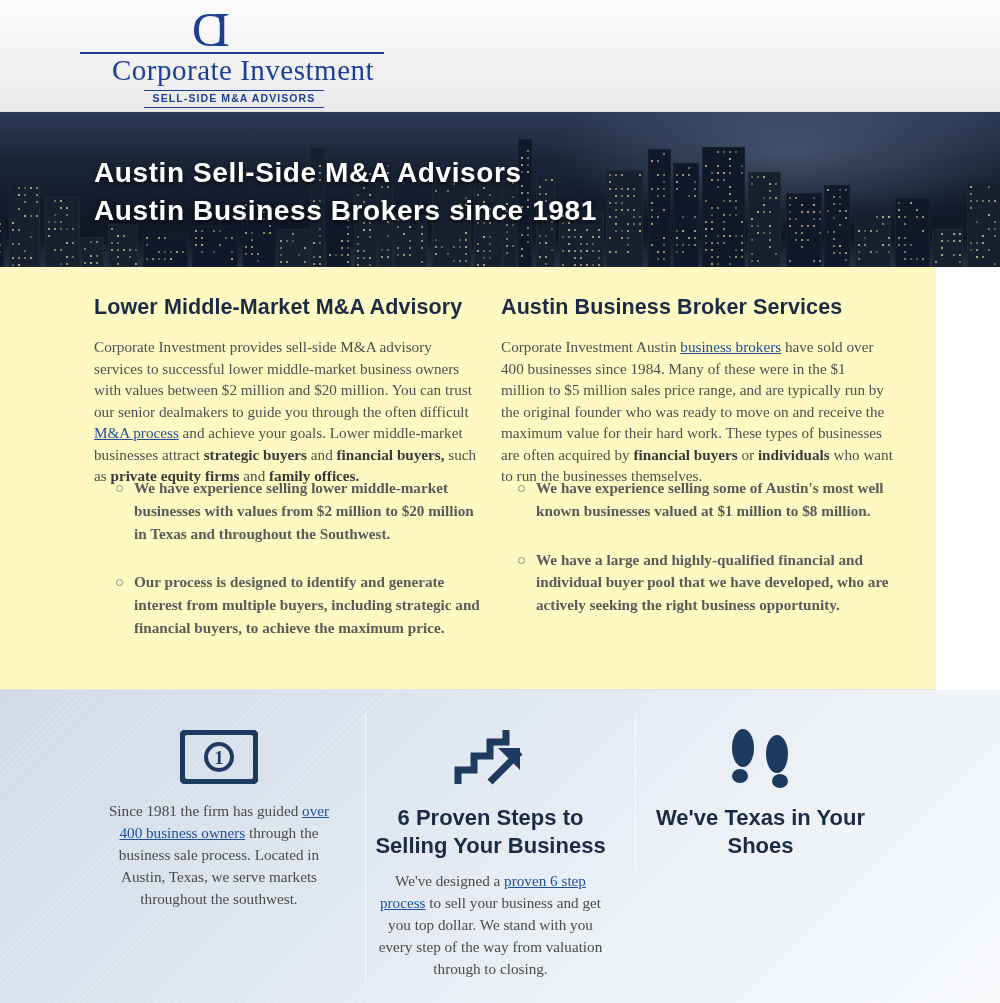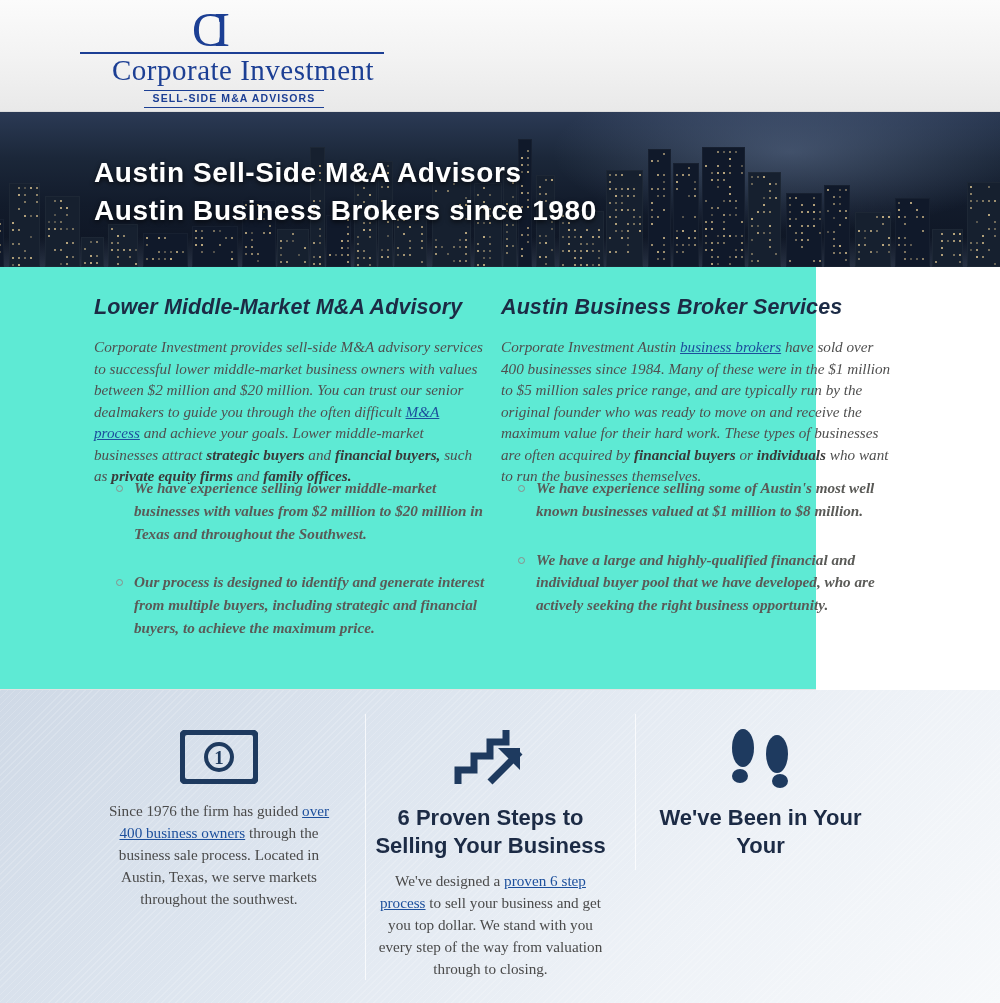--- a/index.html
+++ b/index.html
@@ -140,25 +140,24 @@
     font-weight: bold;
     color: #ffffff;
     letter-spacing: 0.6px;
     line-height: 1.36;
     text-shadow: 0 2px 5px rgba(0,0,0,0.75);
   }
 
   
   .mid {
     position: relative;
-    width: 816px;
+    width: 936px;
     height: 423px;
-    background: #5eead4;
+    background: #fef9c3;
     border-bottom: 1px solid #e3e3e3;
-    font-style: italic;
   }
   .col {
     position: absolute;
     top: 28px;
     width: 390px;
   }
   .col-left { left: 94px; }
   .col-right { left: 501px; width: 392px; }
   .col h2 {
     margin: 0 0 16px 0;
@@ -989,21 +988,21 @@
         <div class="win" style="left: 21px; top: 67px; opacity: 0.55;"></div>
         <div class="win" style="left: 27px; top: 18px; opacity: 0.78;"></div>
         <div class="win" style="left: 27px; top: 39px; opacity: 0.53;"></div>
         <div class="win" style="left: 27px; top: 46px; opacity: 0.45;"></div>
         <div class="win" style="left: 27px; top: 53px; opacity: 0.54;"></div>
         <div class="win" style="left: 27px; top: 81px; opacity: 0.46;"></div>
       </div>
     </div>
   <div class="hero-text">
     <div>Austin Sell-Side M&amp;A Advisors</div>
-    <div>Austin Business Brokers since 1980</div>
+    <div>Austin Business Brokers since 1981</div>
   </div>
 </div>
 
 <div class="mid">
   <div class="col col-left">
     <h2>Lower Middle-Market M&amp;A Advisory</h2>
     <p id="p-left"><span>Corporate Investment provides sell-side M&amp;A advisory services to successful lower middle-market business owners with values between $2 million and $20 million. You can trust our senior dealmakers to guide you through the often difficult </span><a class="linky">M&amp;A process</a><span> and achieve your goals. Lower middle-market businesses attract </span><b>strategic buyers</b><span> and </span><b>financial buyers,</b><span> such as </span><b>private equity firms</b><span>  and </span><b>family offices.</b></p>
   </div>
   <div class="col col-right">
     <h2>Austin Business Broker Services</h2>
@@ -1023,21 +1022,21 @@
 <div class="bottom">
 
   <div class="card card-1">
     <div class="icon-box">
       <svg width="78" height="54" viewBox="0 0 78 54" aria-hidden="true">
         <rect x="2" y="2" width="74" height="50" rx="5" ry="5" fill="none" stroke="#1e3a5f" stroke-width="6"></rect>
         <circle cx="39" cy="27" r="13" fill="none" stroke="#1e3a5f" stroke-width="4"></circle>
         <text x="39" y="34" text-anchor="middle" font-family="Liberation Serif, serif" font-size="19" font-weight="bold" fill="#1e3a5f">1</text>
       </svg>
     </div>
-    <p id="card-p-0"><span>Since 1976 the firm has guided </span><a class="linky">over 400 business owners</a><span> through the business sale process. Located in Austin, Texas, we serve markets throughout the southwest.</span></p>
+    <p id="card-p-0"><span>Since 1981 the firm has guided </span><a class="linky">over 400 business owners</a><span> through the business sale process. Located in Austin, Texas, we serve markets throughout the southwest.</span></p>
   </div>
 
   <div class="card card-2">
     <div class="icon-box">
       <svg width="74" height="62" viewBox="0 0 74 62" aria-hidden="true">
         <polyline points="4,58 4,44 20,44 20,30 36,30 36,16 52,16 52,4" fill="none" stroke="#1e3a5f" stroke-width="7" stroke-linejoin="miter"></polyline>
         <polyline points="22,62 70,62 70,16" fill="none" stroke="#1e3a5f" stroke-width="0"></polyline>
         <path d="M36 56 L66 26" stroke="#1e3a5f" stroke-width="7" fill="none"></path>
         <path d="M70 22 L70 44 L48 22 Z" fill="#1e3a5f" transform="translate(-4,0)"></path>
       </svg>
@@ -1050,16 +1049,16 @@
     <div class="icon-box">
       <svg width="72" height="62" viewBox="0 0 72 62" aria-hidden="true">
         <g fill="#1e3a5f">
           <ellipse cx="18" cy="22" rx="11" ry="19"></ellipse>
           <ellipse cx="15" cy="50" rx="8" ry="7"></ellipse>
           <ellipse cx="52" cy="28" rx="11" ry="19"></ellipse>
           <ellipse cx="55" cy="55" rx="8" ry="7"></ellipse>
         </g>
       </svg>
     </div>
-    <h3>We've Been in Your Your</h3>
+    <h3>We've Texas in Your Shoes</h3>
   </div>
 
 </div>
 
 </body></html>

